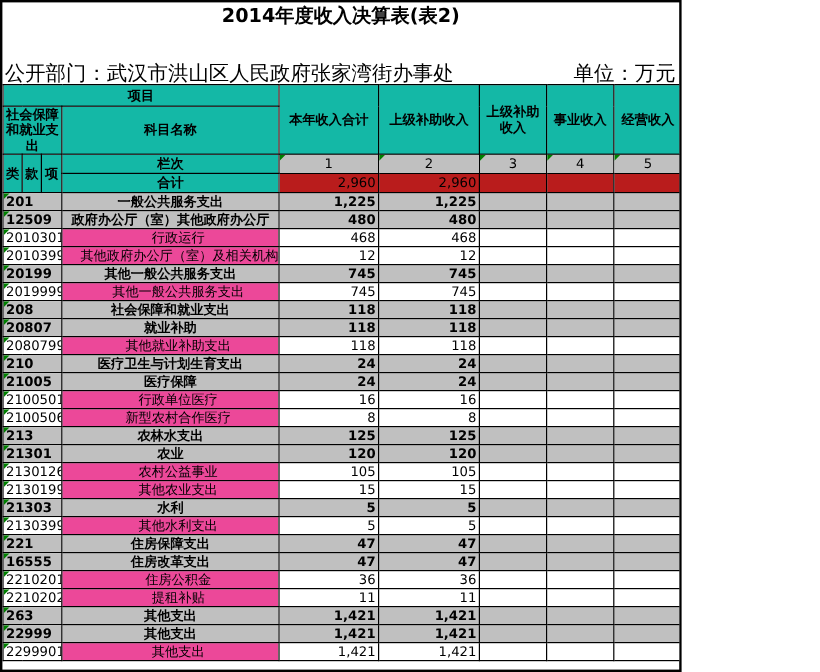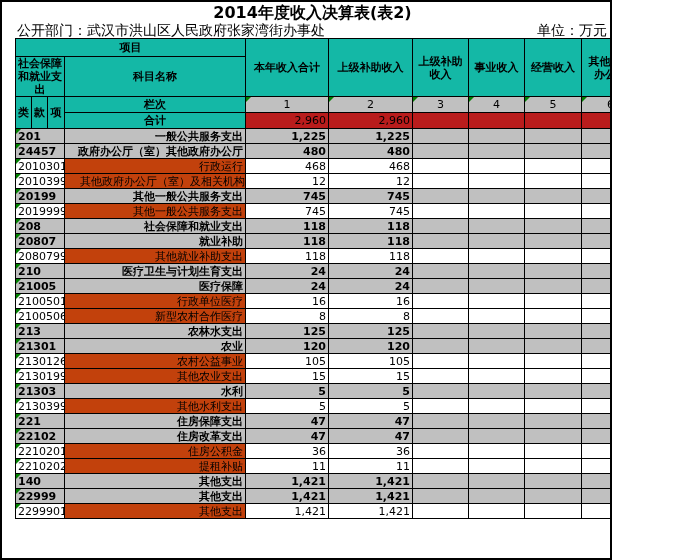--- a/index.html
+++ b/index.html
@@ -1,50 +1,50 @@
 <!DOCTYPE html>
 <html><head>
 <meta charset="utf-8">
 <style>
   html,body { margin:0; padding:0; background:#ffffff; font-family:"DejaVu Sans", sans-serif; }
   .sheet {
-    position:relative; width:612px; height:560px; box-sizing:border-box;
-    border:2px solid #000; background:#fff; overflow:hidden;padding-left:13px;
+    position:relative; width:568px; height:560px; box-sizing:border-box;
+    border:2px solid #000; background:#fff; overflow:hidden;
   }
   .title {
     text-align:center; font-weight:bold; font-size:16px; line-height:22px;
     color:#000;
   }
   .meta {
     display:flex; justify-content:space-between; align-items:flex-end;
-    font-size:14px; line-height:13px; padding:0 3px 1px 2px;
+    font-size:17px; line-height:13px; padding:0 3px 1px 2px;margin-top:32px;
   }
   table.grid {
     border-collapse:collapse; table-layout:fixed; width:679px; margin:0;
   }
   table.grid th, table.grid td {
     border:1px solid #000; box-sizing:border-box;
     font-size:11px; line-height:13px; padding:0 2px;
     overflow:hidden; white-space:nowrap; color:#000;
   }
   table.grid th {
     background:#14b8a6; font-weight:bold; text-align:center;
     white-space:normal; vertical-align:middle;
   }
   tr.hdrA th { height:18px; }
   tr.hdrB th { height:36px; }
   tr.hdrC td, tr.hdrC th, tr.hdrD td, tr.hdrD th { height:16px; }
   td.colnum { background:#C0C0C0; text-align:center; position:relative; }
   tbody tr td { height:15px; }
   td.code { position:relative; text-align:left; padding-left:2px; }
-  td.name { text-align:right; }
+  td.name { text-align:center; }
   td.num  { text-align:right; padding-right:3px; background:#fff; }
   tr.group td { background:#C0C0C0; font-weight:bold; }
   tr.detail td.code { background:#fff; }
-  tr.detail td.name { background:#c2410c; padding-left:15px; }
+  tr.detail td.name { background:#ec4899; padding-left:15px; }
   tr.totalrow td.num { background:#b91c1c; font-weight:normal; }
   .tri {
     position:absolute; top:0; left:0; width:0; height:0;
     border-top:5px solid #008000; border-right:5px solid transparent;
   }
   .notes { width:679px; }
   .note-row {
     box-sizing:border-box; height:17px; line-height:16px; font-size:11px;
     padding:0 3px; border-bottom:1px solid #000; text-align:left;
   }
@@ -121,21 +121,21 @@
           <td class="num">1,225</td>
           <td class="num">1,225</td>
           <td class="num"></td>
           <td class="num"></td>
           <td class="num"></td>
           <td class="num"></td>
           <td class="num"></td>
         </tr>
 
         <tr class="group">
-          <td class="code" colspan="3"><span class="tri"></span><span>24457</span></td>
+          <td class="code" colspan="3"><span class="tri"></span><span>12509</span></td>
           <td class="name">政府办公厅（室）其他政府办公厅</td>
           <td class="num">480</td>
           <td class="num">480</td>
           <td class="num"></td>
           <td class="num"></td>
           <td class="num"></td>
           <td class="num"></td>
           <td class="num"></td>
         </tr>
 
@@ -349,21 +349,21 @@
           <td class="num">47</td>
           <td class="num">47</td>
           <td class="num"></td>
           <td class="num"></td>
           <td class="num"></td>
           <td class="num"></td>
           <td class="num"></td>
         </tr>
 
         <tr class="group">
-          <td class="code" colspan="3"><span class="tri"></span><span>22102</span></td>
+          <td class="code" colspan="3"><span class="tri"></span><span>16555</span></td>
           <td class="name">住房改革支出</td>
           <td class="num">47</td>
           <td class="num">47</td>
           <td class="num"></td>
           <td class="num"></td>
           <td class="num"></td>
           <td class="num"></td>
           <td class="num"></td>
         </tr>
 
@@ -385,21 +385,21 @@
           <td class="num">11</td>
           <td class="num">11</td>
           <td class="num"></td>
           <td class="num"></td>
           <td class="num"></td>
           <td class="num"></td>
           <td class="num"></td>
         </tr>
 
         <tr class="group">
-          <td class="code" colspan="3"><span class="tri"></span><span>140</span></td>
+          <td class="code" colspan="3"><span class="tri"></span><span>263</span></td>
           <td class="name">其他支出</td>
           <td class="num">1,421</td>
           <td class="num">1,421</td>
           <td class="num"></td>
           <td class="num"></td>
           <td class="num"></td>
           <td class="num"></td>
           <td class="num"></td>
         </tr>
 

